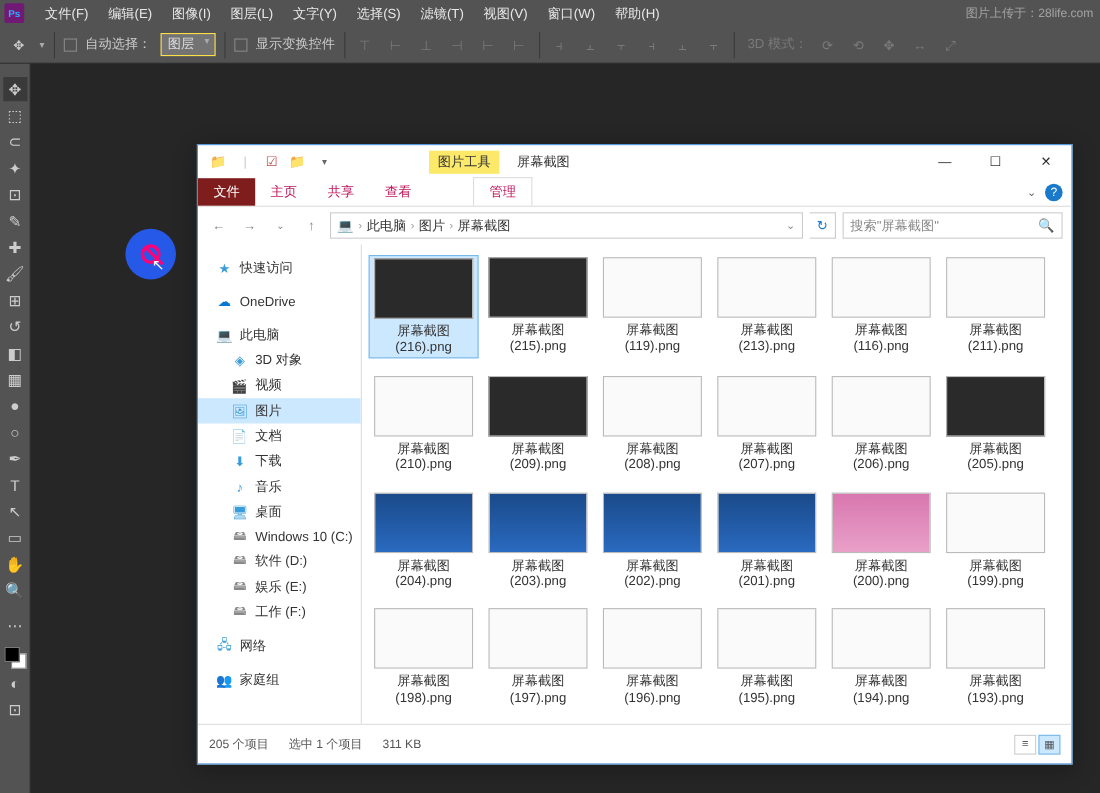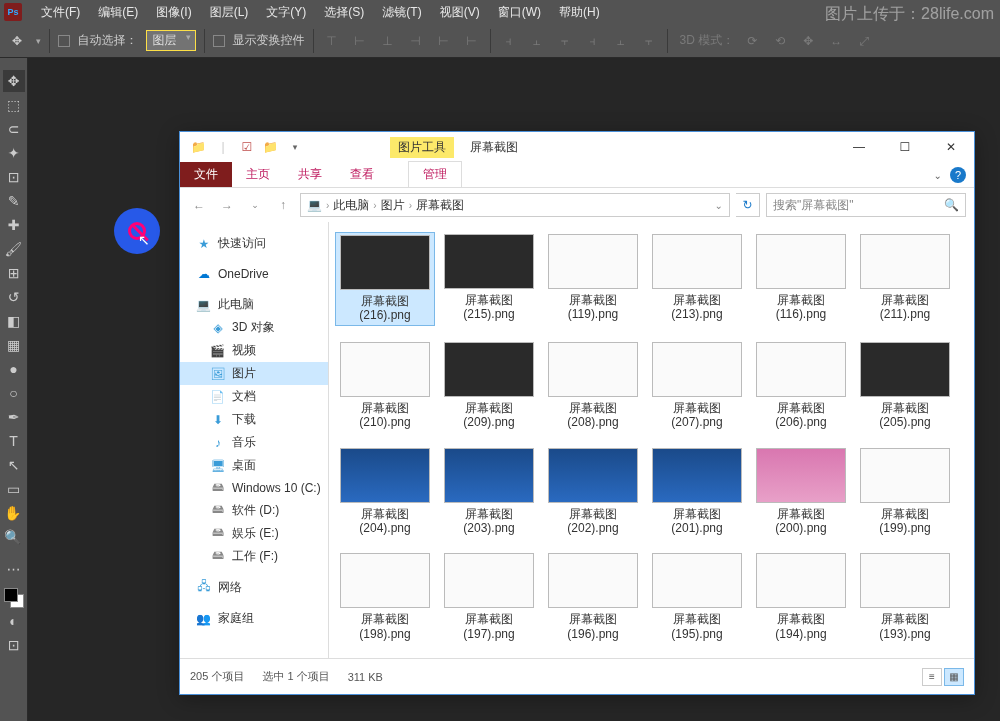--- a/index.html
+++ b/index.html
@@ -1,20 +1,20 @@
 <!DOCTYPE html>
 <html><head>
 <meta charset="utf-8">
 <style>
 * { margin: 0; padding: 0; box-sizing: border-box; font-family: "Microsoft YaHei", sans-serif; }
 body { width: 1000px; height: 721px; background: #535353; overflow: hidden; position: relative; }
 
 
 .ps-menubar { height: 24px; background: #535353; display: flex; align-items: center; padding-left: 4px; color: #e8e8e8; font-size: 12px; }
-.ps-logo { width: 18px; height: 18px; background: #7f1d1d; color: #31a8ff; font-size: 9px; font-weight: bold; display: flex; align-items: center; justify-content: center; border-radius: 2px; margin-right: 10px; }
+.ps-logo { width: 18px; height: 18px; background: #701a75; color: #31a8ff; font-size: 9px; font-weight: bold; display: flex; align-items: center; justify-content: center; border-radius: 2px; margin-right: 10px; }
 .ps-menu-item { padding: 0 9px; cursor: default; }
 .ps-options { height: 34px; background: #535353; border-bottom: 1px solid #2a2a2a; display: flex; align-items: center; padding-left: 6px; color: #ccc; font-size: 12px; gap: 8px; }
 .ps-opt-icon { width: 22px; height: 22px; display: flex; align-items: center; justify-content: center; color: #ccc; }
 .ps-divider { width: 1px; height: 24px; background: #3a3a3a; }
 .ps-check { width: 12px; height: 12px; border: 1px solid #888; }
 .ps-combo { background: #737373; border: 1px solid #fde047; padding: 1px 18px 1px 6px; position: relative; color: #ddd; }
 .ps-combo::after { content: "▾"; position: absolute; right: 4px; font-size: 9px; color: #aaa; }
 .ps-align-icon { width: 20px; height: 20px; color: #7a7a7a; display: flex; align-items: center; justify-content: center; }
 .ps-3d { color: #7a7a7a; margin-left: 4px;}
 .ps-toolbox { position: absolute; left: 0; top: 58px; width: 28px; background: #535353; padding-top: 12px; border-right:1px solid #2a2a2a; display:flex; flex-direction:column; align-items:center; gap:2px; height:calc(100% - 58px);}
@@ -35,21 +35,21 @@
 .exp-title .qat { display:flex; align-items:center; gap:2px;}
 .qat-icon { width:22px; height:22px; display:flex; align-items:center; justify-content:center; font-size:12px;}
 .folder-icon { color:#f0b429; }
 .exp-title .title-group{flex:1; display:flex; align-items:center; margin-left:60px; gap:16px;padding-left:24px;}
 .pic-tool-tag{background:#fce96a; padding:2px 8px; font-size:12px; color:#333;}
 .exp-title-text{font-size:12px; color:#333;}
 .win-btn { width:46px; height:30px; display:flex; align-items:center; justify-content:center; font-size:12px; color:#333;}
 .exp-ribbon { height:26px; display:flex; align-items:flex-end; font-size:12px; border-bottom:1px solid #ddd; position:relative;}
 .rib-tab{padding:4px 14px; color:#be185d;}
 .rib-tab.active{background:#7f1d1d;color:#fff;}
-.rib-tab.context{border:1px solid #ddd; border-bottom:none; margin-left:20px;}
+.rib-tab.context{border:1px solid #ddd; border-bottom:none; margin-left:42px;}
 .rib-expand{position:absolute; right:8px; bottom:4px; display:flex; gap:8px; align-items:center;}
 .rib-help{width:16px;height:16px;border-radius:50%;background:#1979ca;color:#fff;display:flex;align-items:center;justify-content:center;font-size:11px;}
 .exp-nav { height:34px; display:flex; align-items:center; padding:0 8px; gap:6px; font-size:12px; color:#555;}
 .nav-arrow{width:22px; height:22px; display:flex; align-items:center;justify-content:center;color:#888;}
 .breadcrumb{flex:1; border:1px solid #ccc; height:24px; display:flex; align-items:center; padding:0 6px; gap:4px;}
 .breadcrumb .crumb{color:#333;}
 .breadcrumb .sep{color:#999; font-size:10px;}
 .refresh-box{width:24px;height:24px;border:1px solid #ccc;border-left:none;display:flex;align-items:center;justify-content:center;color:#1979ca;font-size:12px;}
 .search{border:1px solid #ccc;height:24px;width:200px;display:flex;align-items:center;padding:0 6px;color:#888;justify-content:space-between;}
 .exp-body{flex:1; display:flex; overflow:hidden;}
@@ -68,21 +68,21 @@
 .thumb.desktop{background:linear-gradient(#1a4a8a,#2a6ac0);}
 .thumb.pink{background:linear-gradient(#d977b0,#e8a0c8);}
 .thumb.white{background:#fafafa;}
 .thumb.gradient{background:linear-gradient(90deg,#a8e6a8 25%,#ffe6a8 50%,#ffc8a8 75%,#ffa8a8);}
 .fn{color:#333;line-height:1.2;}
 .exp-status{height:36px;border-top:1px solid #ddd;display:flex;align-items:center;padding:0 10px;font-size:11px;color:#555;gap:18px;}
 .exp-status .view-btns{margin-left:auto;display:flex;gap:2px;}
 .view-btn{width:20px;height:18px;border:1px solid #ccc;display:flex;align-items:center;justify-content:center;font-size:10px;}
 .view-btn.active{background:#cce8ff;border-color:#7ab8e8;}
 
-.watermark{position:absolute;right:6px;top:4px;font-size:16px;color:rgba(255,255,255,.45);}
+.watermark{position:absolute;right:6px;top:4px;font-size:11px;color:rgba(255,255,255,.45);}
 </style>
 </head>
 <body>
 
 <div class="ps-menubar">
   <div class="ps-logo">Ps</div>
   <div class="ps-menu-item">文件(F)</div>
   <div class="ps-menu-item">编辑(E)</div>
   <div class="ps-menu-item">图像(I)</div>
   <div class="ps-menu-item">图层(L)</div>

